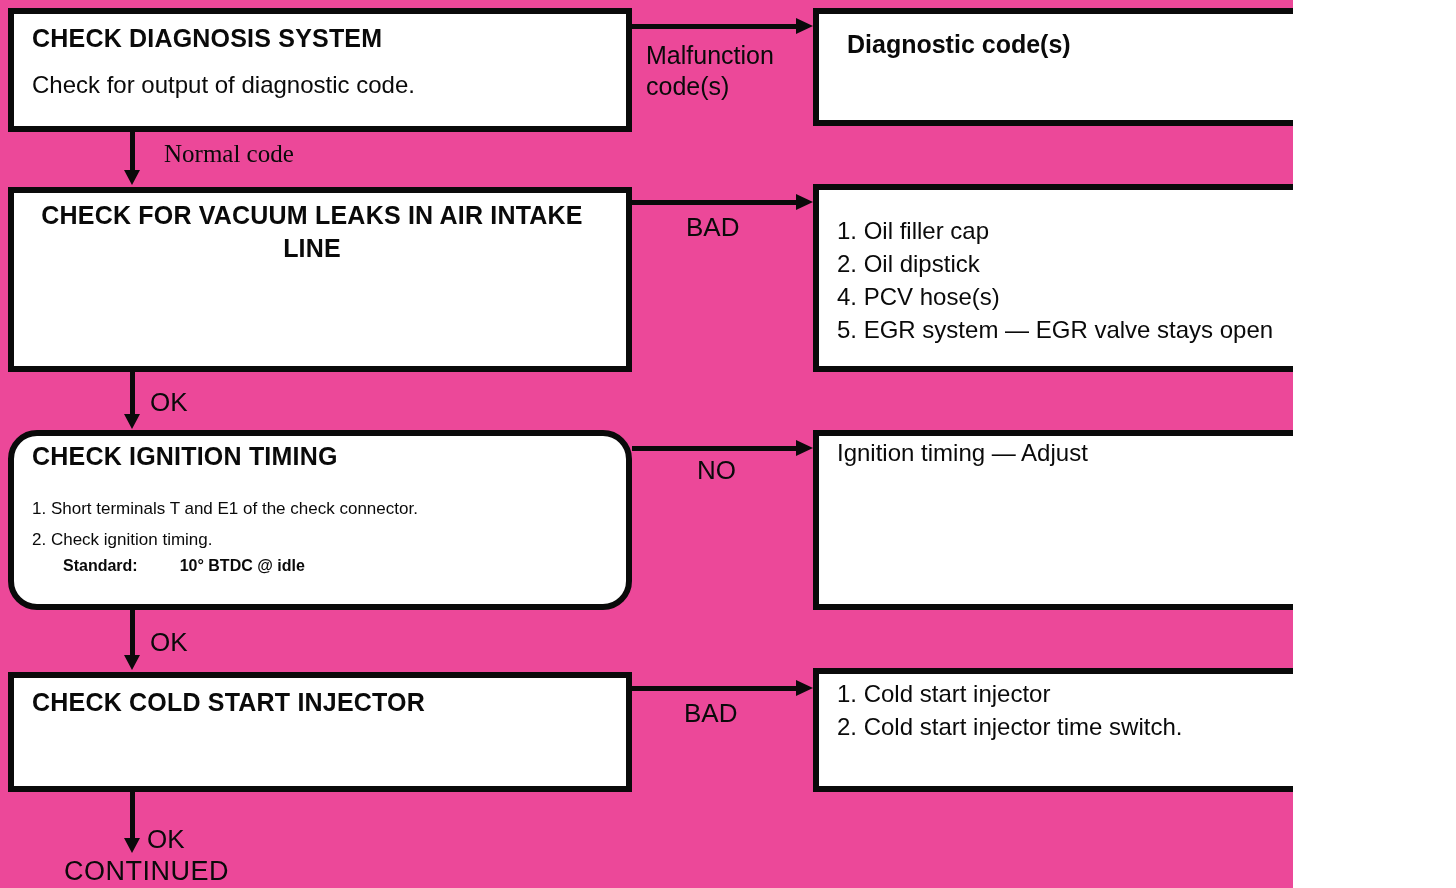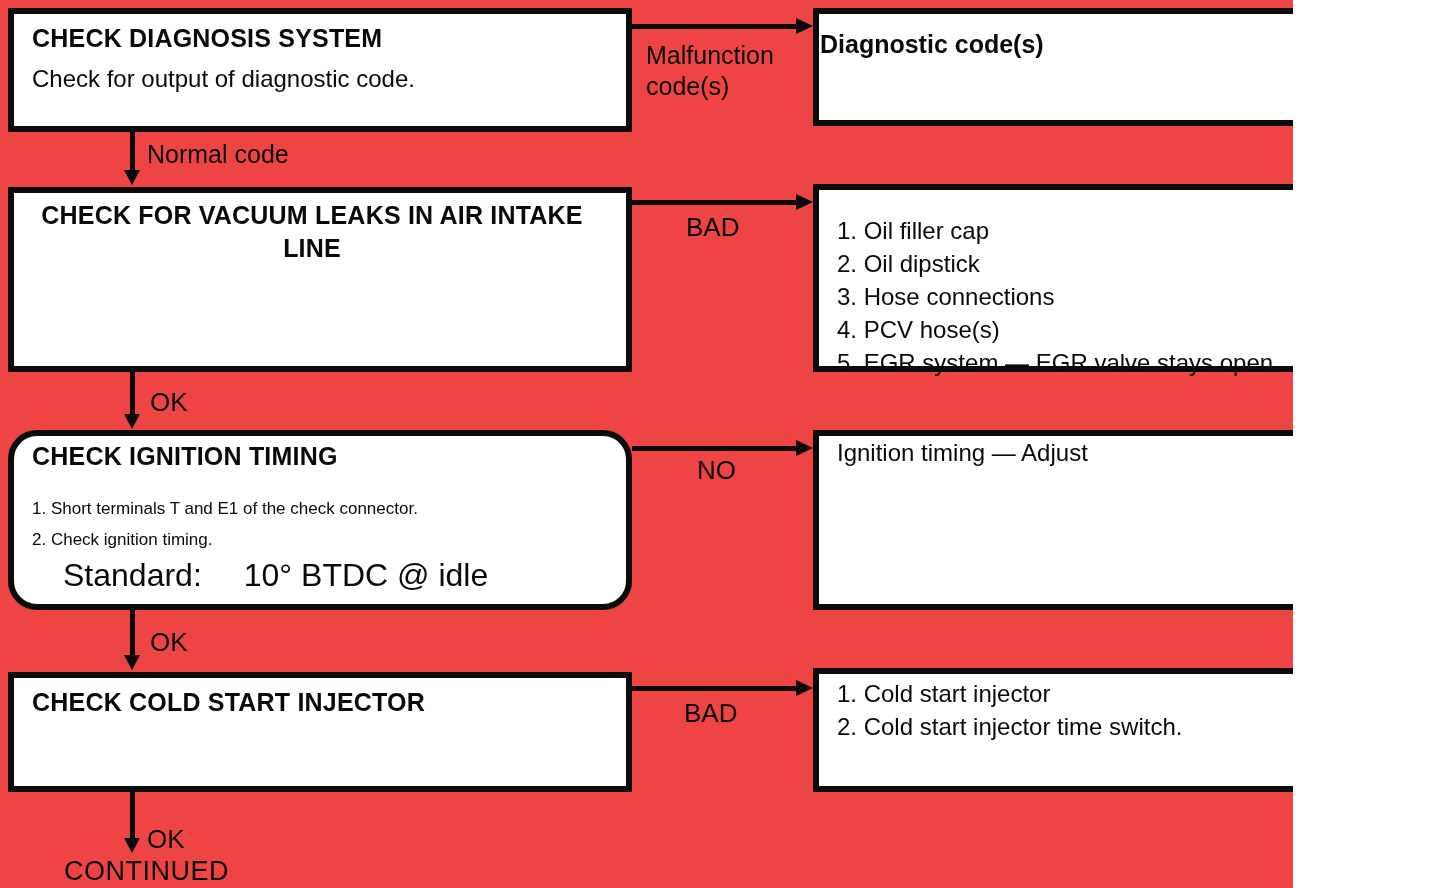--- a/index.html
+++ b/index.html
@@ -1,59 +1,59 @@
 <!DOCTYPE html>
 <html><head>
 <meta charset="utf-8">
 <style>
   html, body { margin:0; padding:0; background:#ffffff; }
   .canvas {
-    position:relative; width:1293px; height:888px; background:#ef4444;
+    position:relative; width:1293px; height:888px; background:#ec4899;
     font-family:"Liberation Sans", sans-serif; color:#0a0a0a; overflow:hidden;
   }
   .box { position:absolute; border:6px solid #0a0a0a; background:#ffffff; box-sizing:border-box; }
   .lbox { left:8px;  width:624px; }
   .rbox { left:813px; width:627px; }
 
   .b1 { top:8px;   height:124px; padding:8px 18px; }
-  .r1 { top:8px;   height:118px; padding:14px 1px; }
+  .r1 { top:8px;   height:118px; padding:14px 28px; }
   .b2 { top:187px; height:185px; padding:6px 18px; }
   .r2 { top:184px; height:188px; padding:24px 18px; }
   .b3 { top:430px; height:180px; padding:4px 18px;border-radius:29px; }
   .r3 { top:430px; height:180px; padding:0 18px; }
   .b4 { top:672px; height:120px; padding:8px 18px; }
   .r4 { top:668px; height:124px; padding:3px 18px; }
 
   .step-title { font-weight:bold; font-size:25px; line-height:33px; letter-spacing:0.2px; }
   .b2 .step-title { max-width:560px;text-align:center; }
-  .step-body  { font-size:24px; line-height:31px; margin-top:8px; }
+  .step-body  { font-size:24px; line-height:31px; margin-top:14px; }
 
   .step-list { margin-top:20px; font-size:17px; line-height:31px; }
   .step-list .li { padding-left:31px; text-indent:-31px; }
   .step-list .li.wrap { max-width:552px; }
 
-  .standard-line { font-weight:normal; font-size:32px; margin-top:2px; margin-left:31px; }
+  .standard-line { font-weight:bold; font-size:16px; margin-top:2px; margin-left:31px; }
   .standard-line .val { margin-left:42px; }
 
   .result-list { font-size:24px; line-height:33px; }
   .result-list .li { padding-left:0; }
   .r1 .result-list { font-weight:bold; font-size:25px; }
 
   .hline { position:absolute; height:5px; background:#0a0a0a; }
   .harrow { position:absolute; width:0; height:0;
             border-top:8px solid transparent; border-bottom:8px solid transparent;
             border-left:17px solid #0a0a0a; }
   .vline { position:absolute; width:5px; background:#0a0a0a; left:130px; }
   .varrow { position:absolute; width:0; height:0; left:124px;
             border-left:8px solid transparent; border-right:8px solid transparent;
             border-top:15px solid #0a0a0a; }
 
   .lbl { position:absolute; font-size:26px; white-space:nowrap; }
   .lbl-branch1 { left:646px; top:40px; width:158px; font-size:25px; line-height:31px; white-space:normal; }
-  .lbl-normal  { left:147px; top:140px; font-size:25px; }
+  .lbl-normal  { left:164px; top:140px; font-size:25px;font-family:Liberation Serif, serif; }
   .lbl-bad2 { left:686px; top:212px; }
   .lbl-ok2  { left:150px; top:387px; }
   .lbl-no3  { left:697px; top:455px; }
   .lbl-ok3  { left:150px; top:627px; }
   .lbl-bad4 { left:684px; top:698px; }
   .lbl-ok4  { left:147px; top:824px; }
   .lbl-continued { left:64px; top:856px; font-size:27px; letter-spacing:0.5px; }
 </style>
 </head>
 <body>
@@ -79,21 +79,20 @@
   <div class="box lbox b2">
     <div class="step-title">CHECK FOR VACUUM LEAKS IN AIR INTAKE LINE</div>
   </div>
   <div class="hline" style="left:632px; top:200px; width:166px;"></div>
   <div class="harrow" style="left:796px; top:194px;"></div>
   <div class="lbl lbl-bad2">BAD</div>
   <div class="box rbox r2">
     <div class="result-list">
       <div class="li">1. Oil filler cap</div>
       <div class="li">2. Oil dipstick</div>
-      <div class="li">3. Hose connections</div>
       <div class="li">4. PCV hose(s)</div>
       <div class="li">5. EGR system — EGR valve stays open</div>
     </div>
   </div>
   <div class="vline" style="top:372px; height:42px;"></div>
   <div class="varrow" style="top:414px;"></div>
   <div class="lbl lbl-ok2">OK</div>
 
   <div class="box lbox b3">
     <div class="step-title">CHECK IGNITION TIMING</div>

